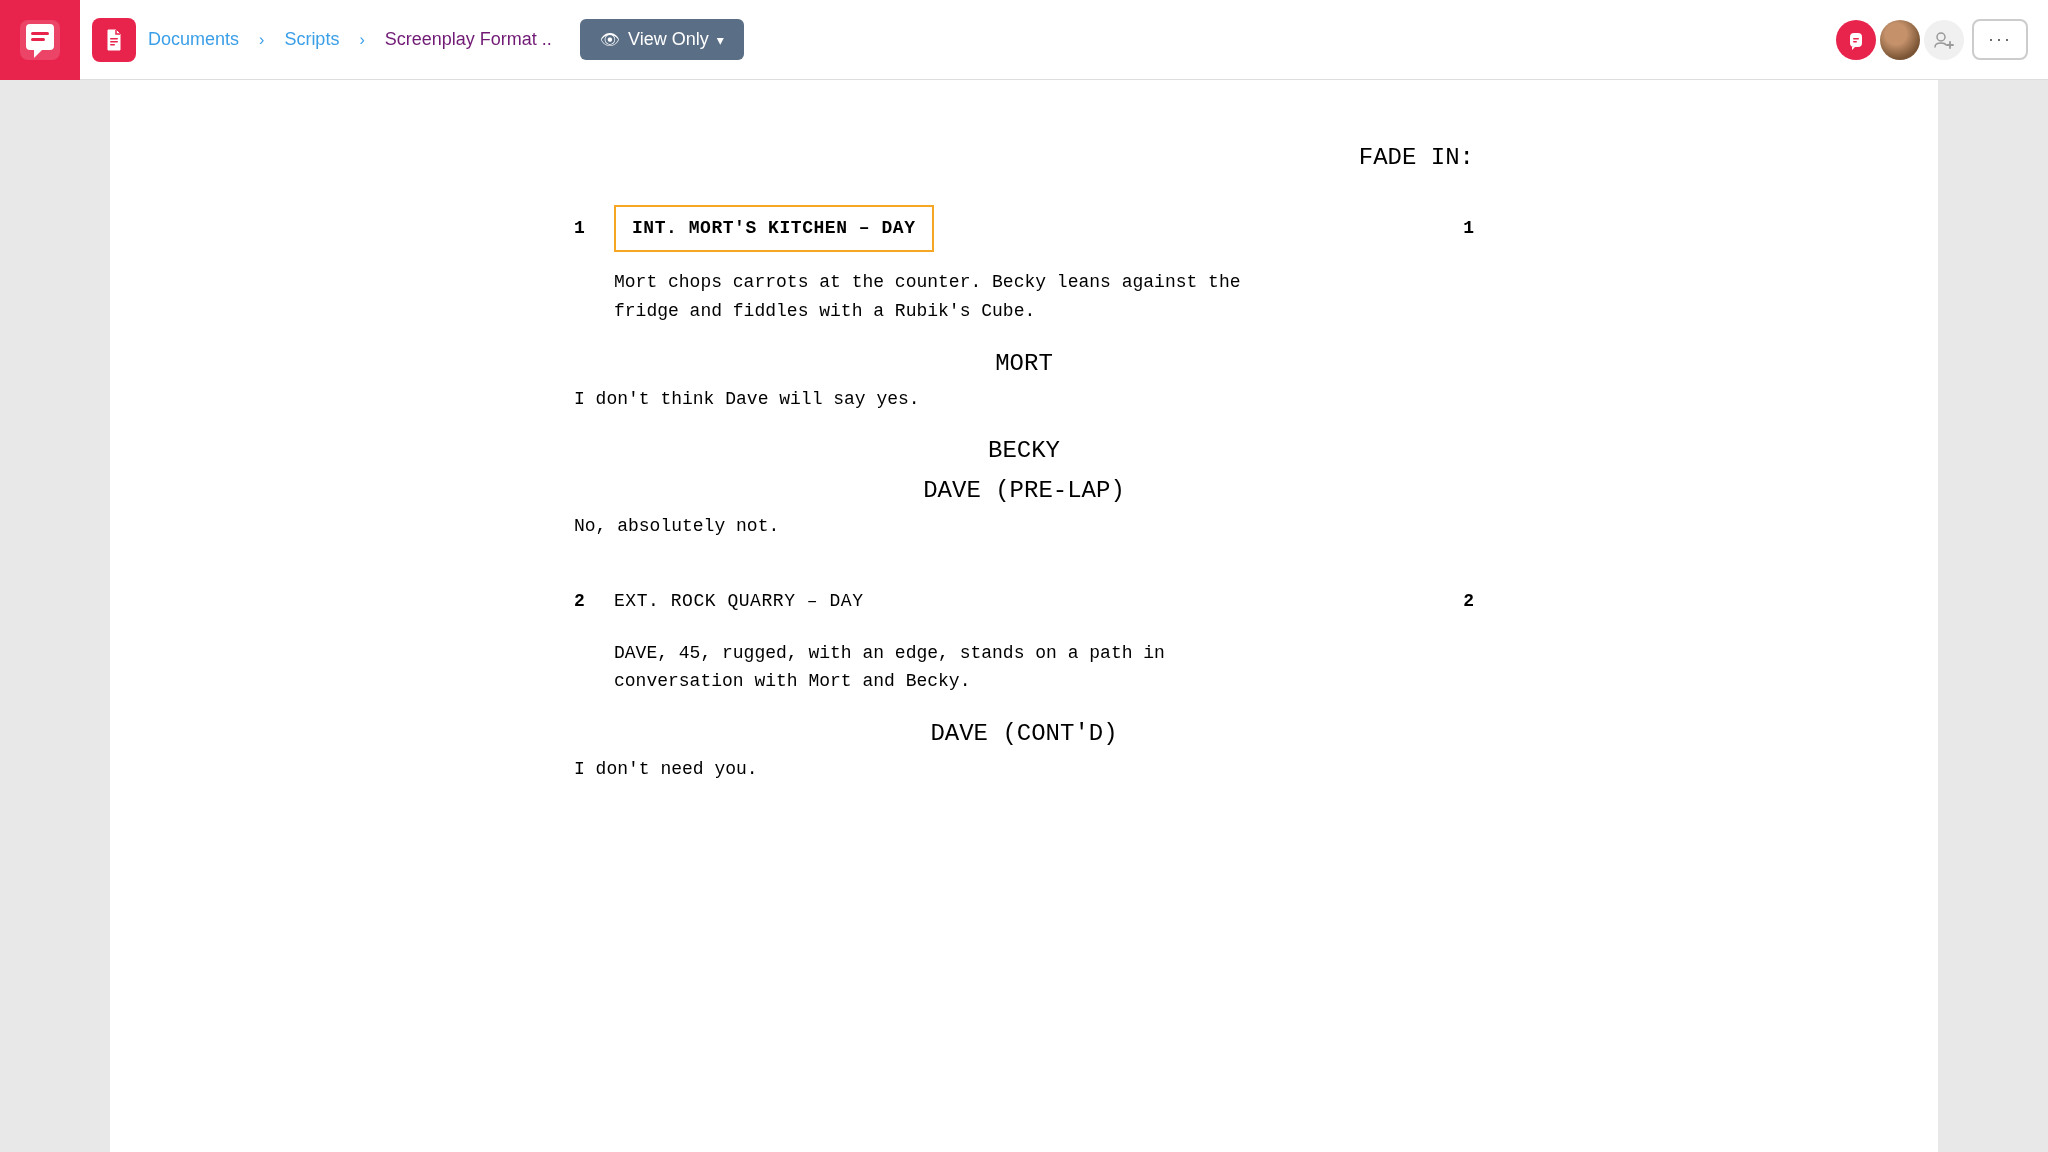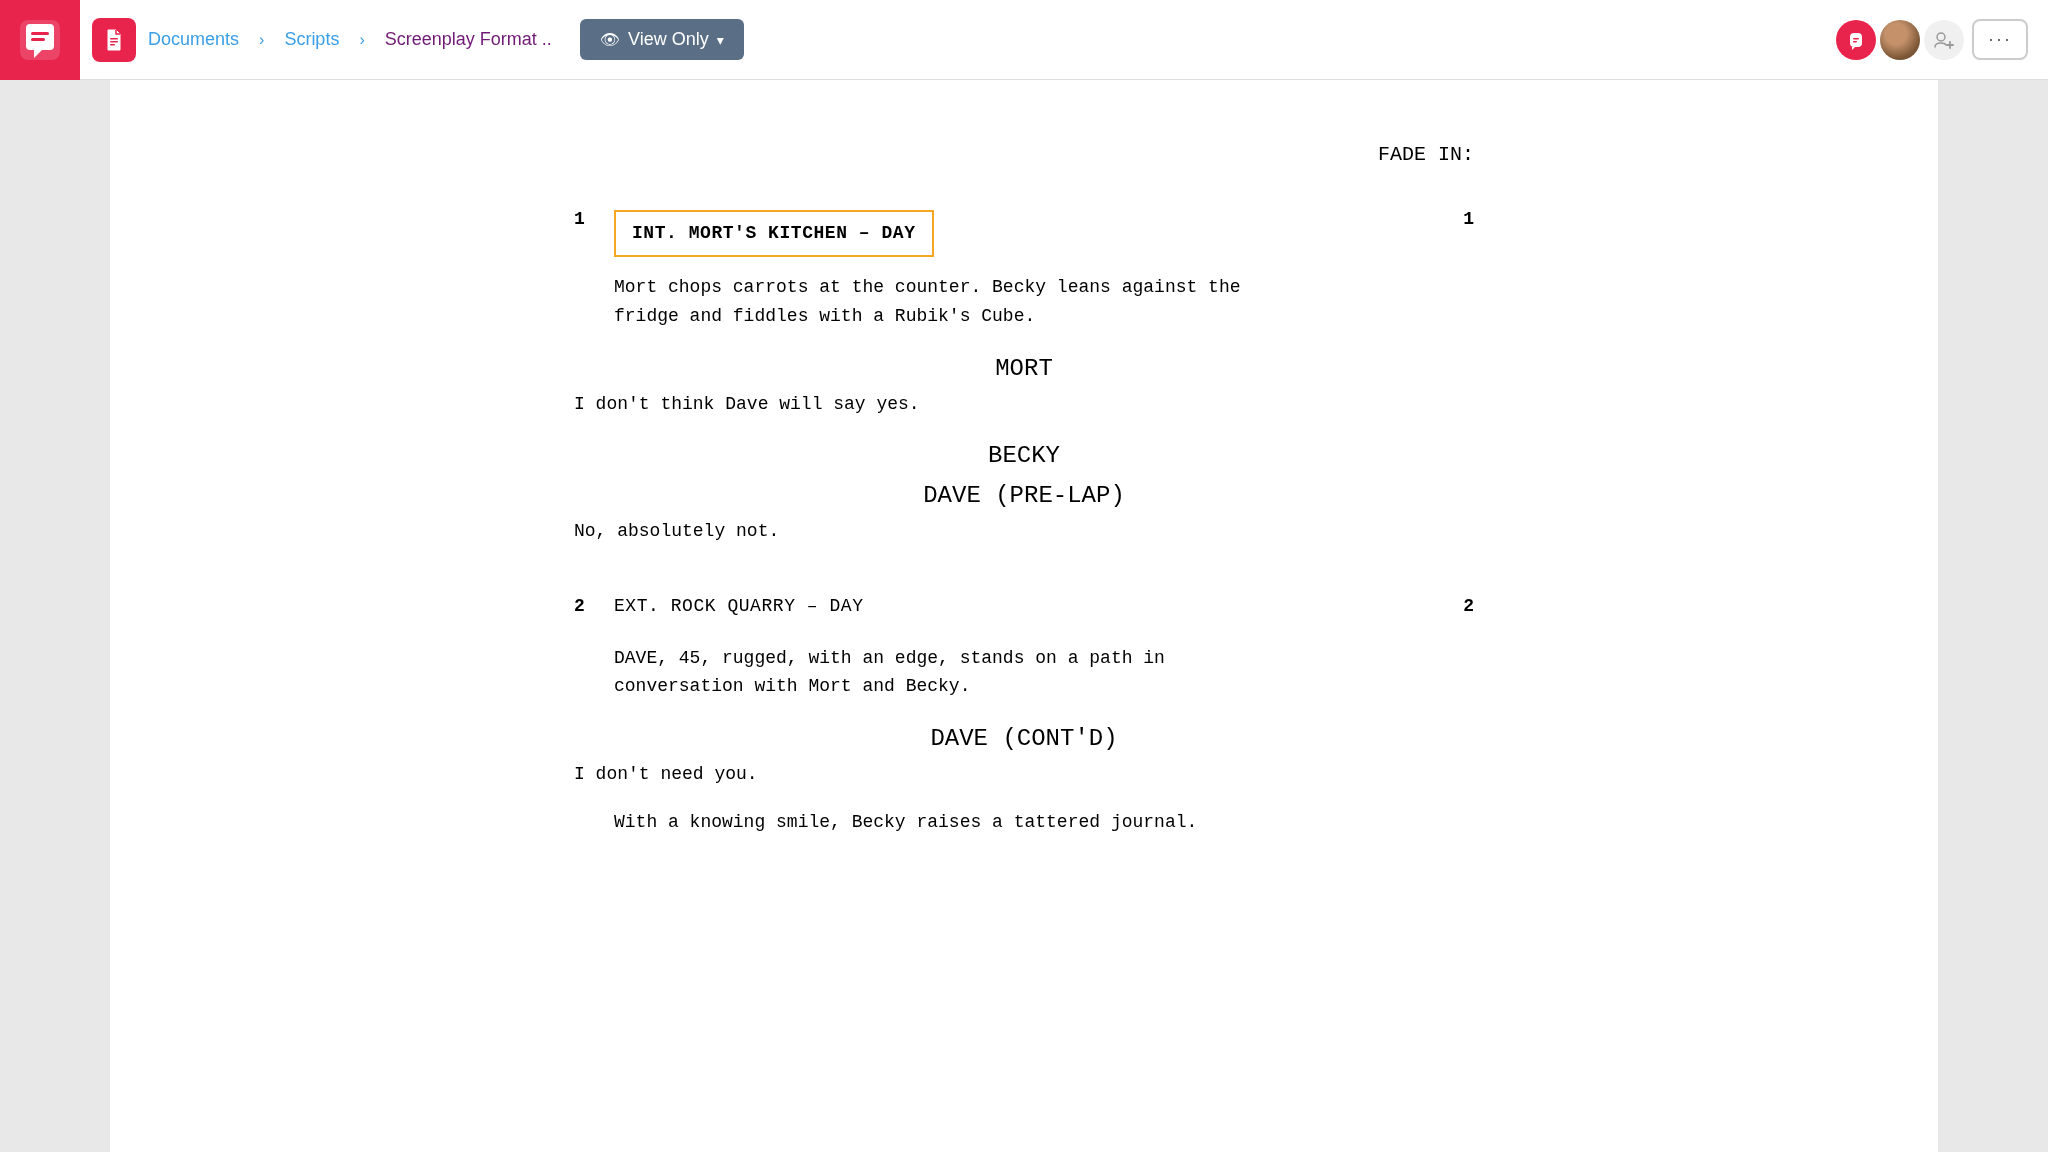--- a/index.html
+++ b/index.html
@@ -182,22 +182,22 @@
     .screenplay {
       font-family: 'Courier New', Courier, monospace;
       font-size: 18px;
       line-height: 1.5;
       max-width: 900px;
       margin: 0 auto;
     }
 
     .fade-in {
       text-align: right;
-      margin-bottom: 12px;
-      font-size: 20px;
+      margin-bottom: 29px;
+      font-size: 24px;
     }
 
     .scene {
       margin-bottom: 40px;
     }
 
     .scene-heading-row {
       display: flex;
       align-items: center;
       margin-bottom: 16px;
@@ -216,21 +216,20 @@
       font-weight: bold;
       flex-shrink: 0;
     }
 
     .scene-heading {
       border: 2.5px solid #f5a623;
       padding: 8px 16px;
       font-weight: bold;
       font-size: 18px;
       letter-spacing: 0.03em;
-      margin-top: 28px;
     }
 
     .scene-heading-plain {
       font-weight: normal;
       font-size: 18px;
       letter-spacing: 0.03em;
       padding: 8px 0;
     }
 
     .action {
@@ -348,22 +347,19 @@
           <div class="scene-number-right">2</div>
         </div>
         <div class="action">
           DAVE, 45, rugged, with an edge, stands on a path in<br>
           conversation with Mort and Becky.
         </div>
 
         <div class="character">DAVE (CONT'D)</div>
         <div class="dialogue">I don't need you.</div>
 
-        <div class="action">
-          With a knowing smile, Becky raises a tattered journal.
-        </div>
       </div>
 
     </div>
   </div>
 
   <div class="sidebar-right"></div>
 </div>
 
 </body></html>

